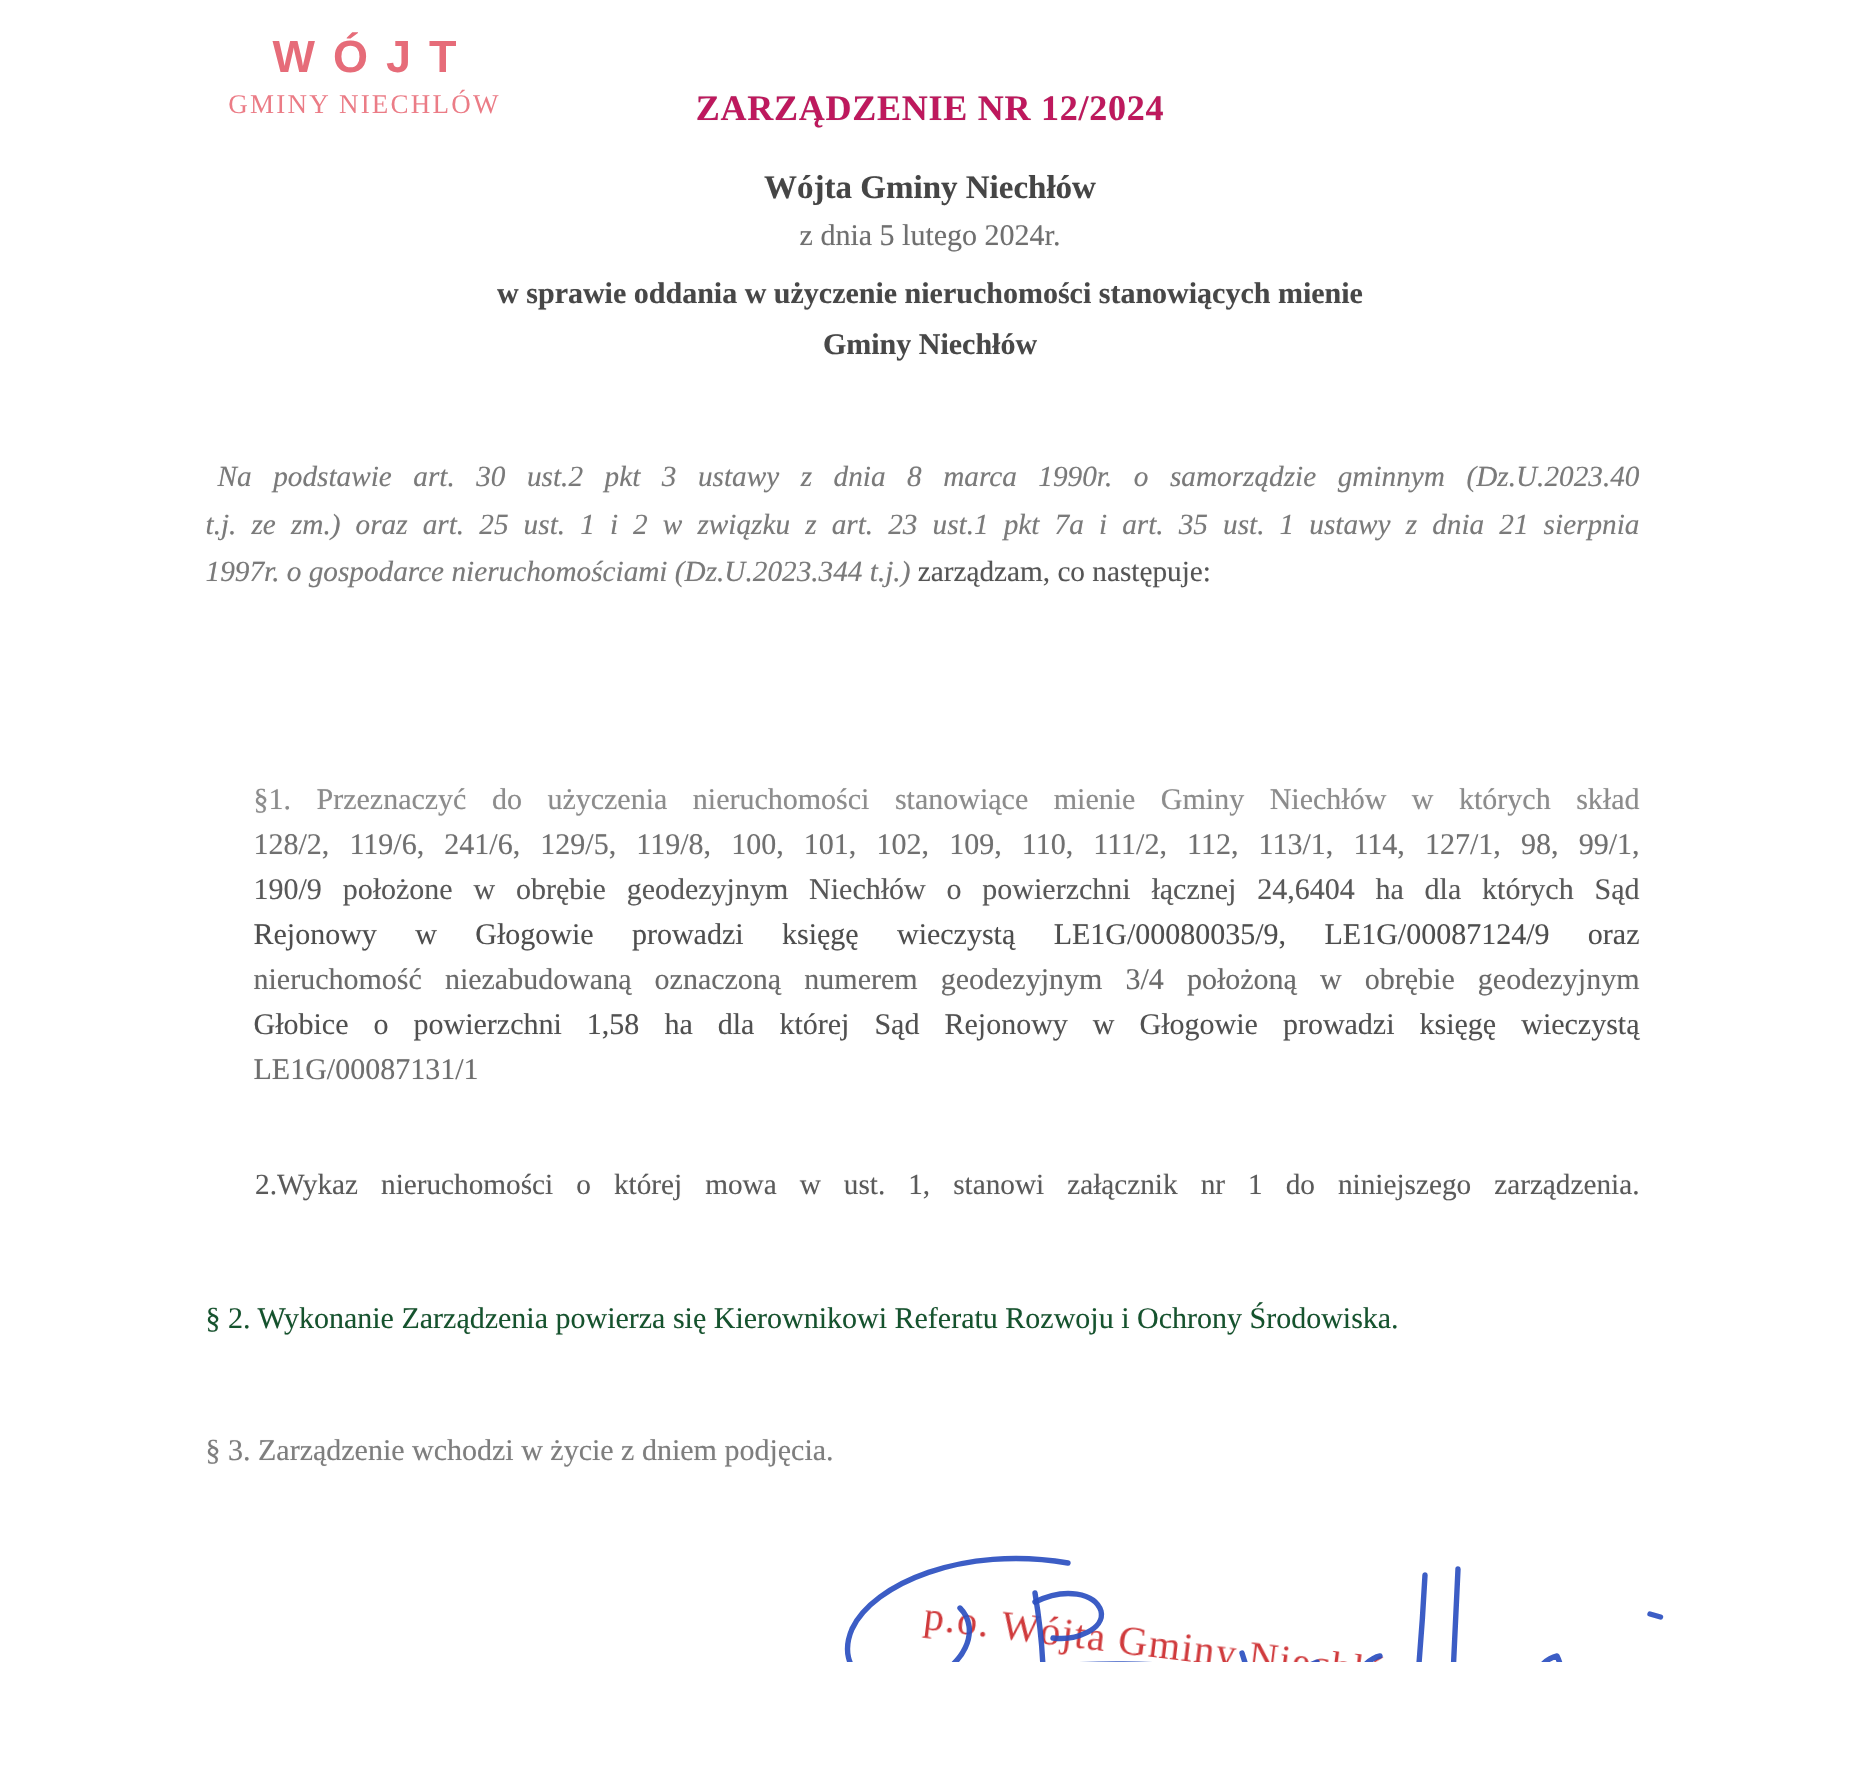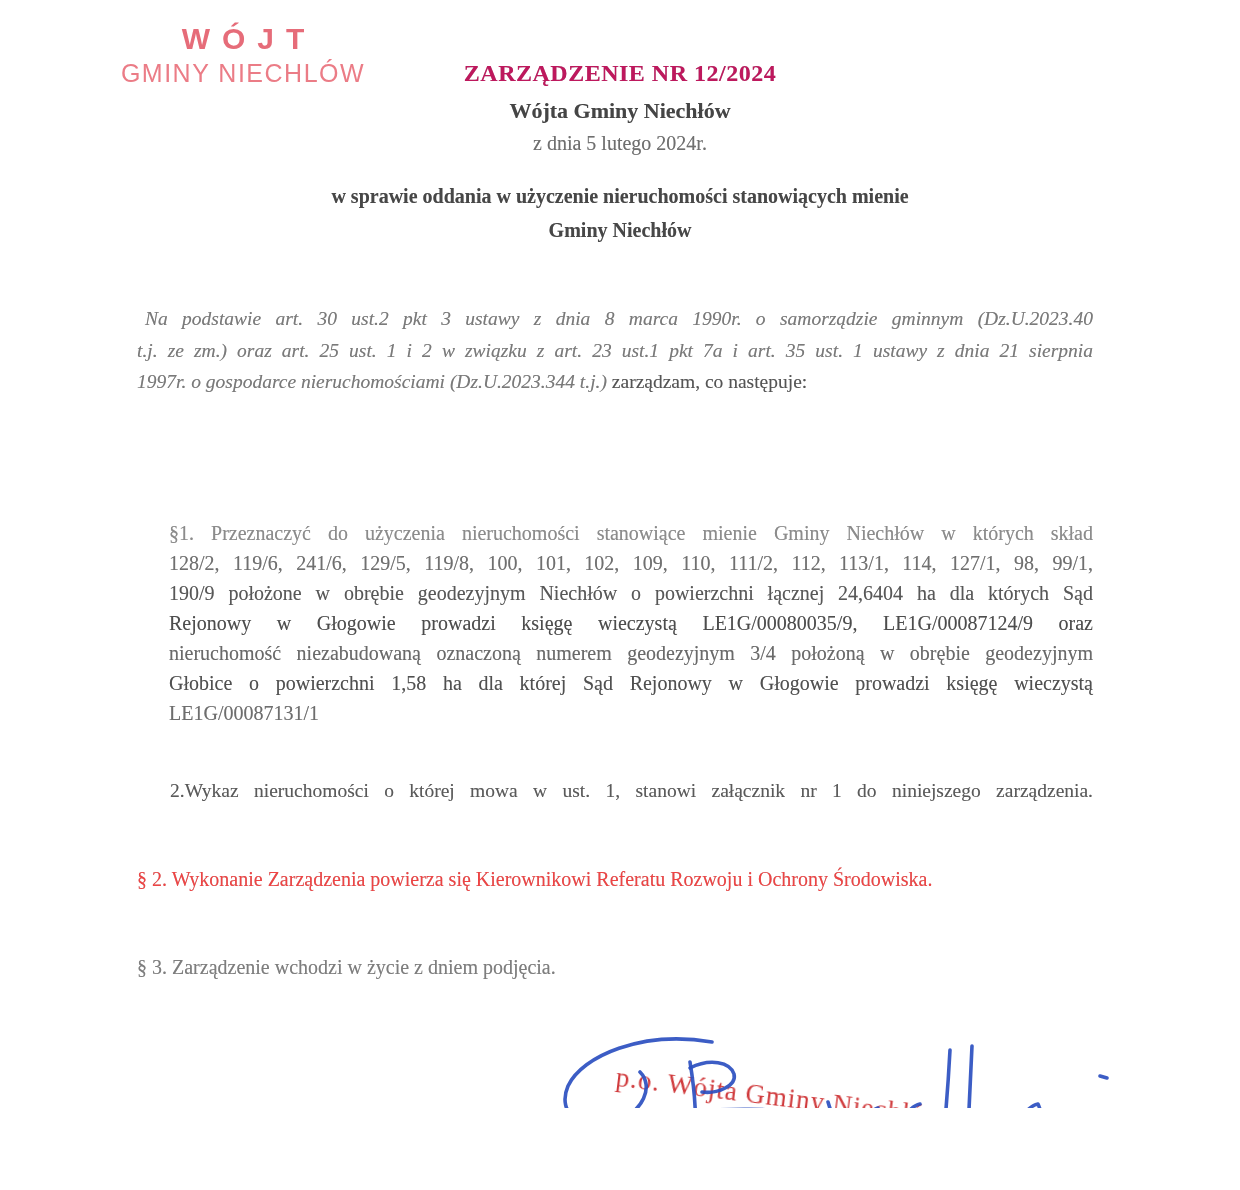--- a/index.html
+++ b/index.html
@@ -18,28 +18,28 @@
     text-align:center;
     font-family:"Liberation Sans", sans-serif;
     filter:blur(.3px);
     text-shadow:none;
   }
   .stamp-l1{
     font-size:30px;font-weight:bold;letter-spacing:12px;padding-left:12px;
     color:#e4606e;opacity:.92;
   }
   .stamp-l2{
-    font-size:25px;letter-spacing:1.5px;margin-top:3px;
-    color:#ea7580;opacity:.95;
+    font-size:18px;letter-spacing:1.5px;margin-top:3px;
+    color:#ea7580;opacity:.95;font-family:Liberation Serif, serif;
   }
 
   
   .heading{position:absolute;left:0;top:60px;width:1240px;text-align:center;}
   .h-title{font-size:24px;font-weight:bold;letter-spacing:.5px;color:#be185d;}
-  .h-sub{font-size:22px;font-weight:bold;margin-top:11px;color:#454545;}
+  .h-sub{font-size:22px;font-weight:bold;margin-top:25px;color:#454545;}
   .h-date{font-size:20px;margin-top:8px;color:#6f6f6f;}
 
   .subject{position:absolute;left:0;top:185px;width:1240px;text-align:center;
     font-weight:bold;font-size:20px;color:#474747;}
   .subject .s2{margin-top:11px;}
 
   
   .body-col{position:absolute;left:137px;width:956px;}
   .legal{top:303px;font-style:italic;font-size:19.5px;line-height:31.5px;color:#7a7a7a;}
   .legal .line{text-align:justify;text-align-last:justify;white-space:nowrap;}
@@ -55,21 +55,21 @@
   .sec1 .line:nth-child(3){color:#585858;}
   .sec1 .line:nth-child(4){color:#4d4d4d;}
   .sec1 .line:nth-child(5){color:#6a6a6a;}
   .sec1 .line:nth-child(6){color:#505050;}
   .sec1 .line:nth-child(7){color:#6e6e6e;}
   .sec1 .line:nth-child(8){color:#909090;}
 
   .ust2{top:780px;font-size:19.5px;color:#5a5a5a;
     text-indent:33px;text-align:justify;text-align-last:justify;white-space:nowrap;}
 
-  .par2{top:868px;font-size:20px;color:#ef4444;}
+  .par2{top:868px;font-size:20px;color:#14532d;}
   .par3{top:956px;font-size:20px;color:#7e7e7e;}
 
   
   .sig-role{
     position:absolute;left:618px;top:1062px;
     font-size:27px;color:#d03a3c;letter-spacing:1px;
     transform:rotate(7deg);transform-origin:left top;
     filter:blur(.2px);text-shadow:none;white-space:nowrap;
   }
   .sig-name{

